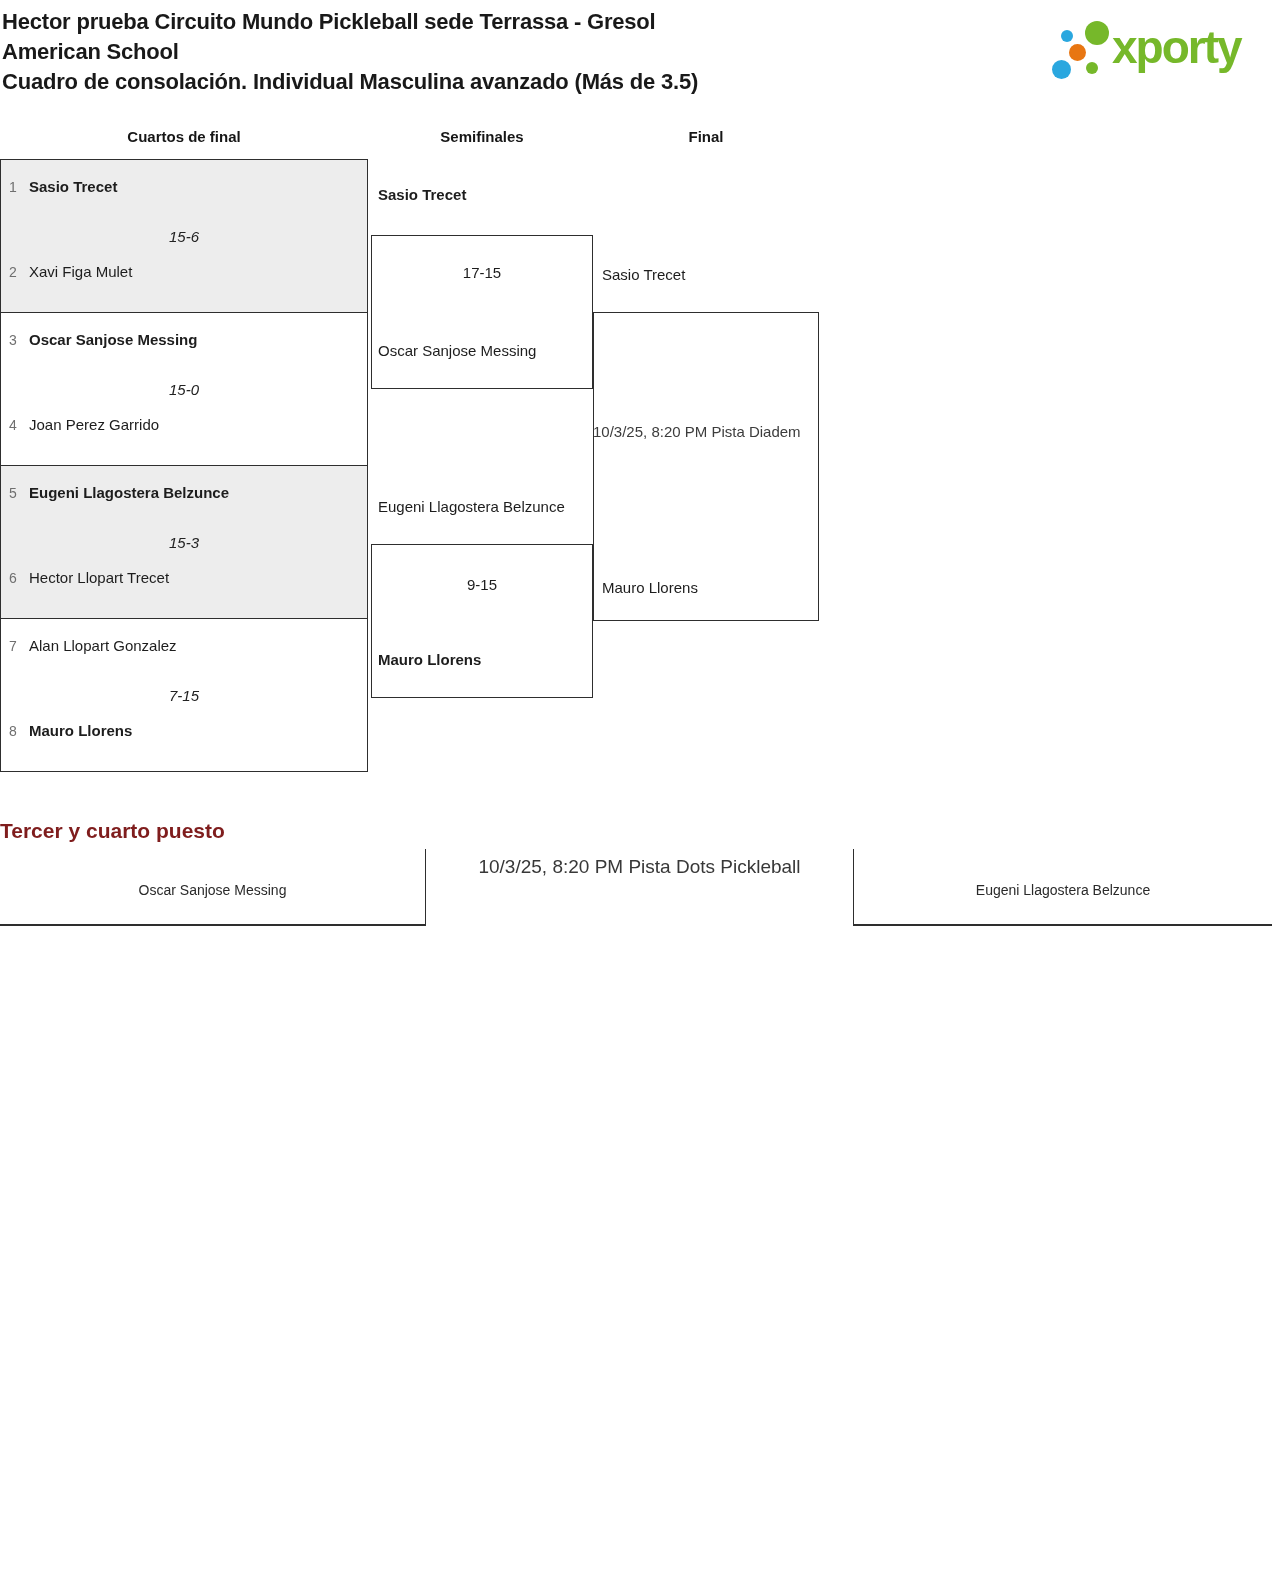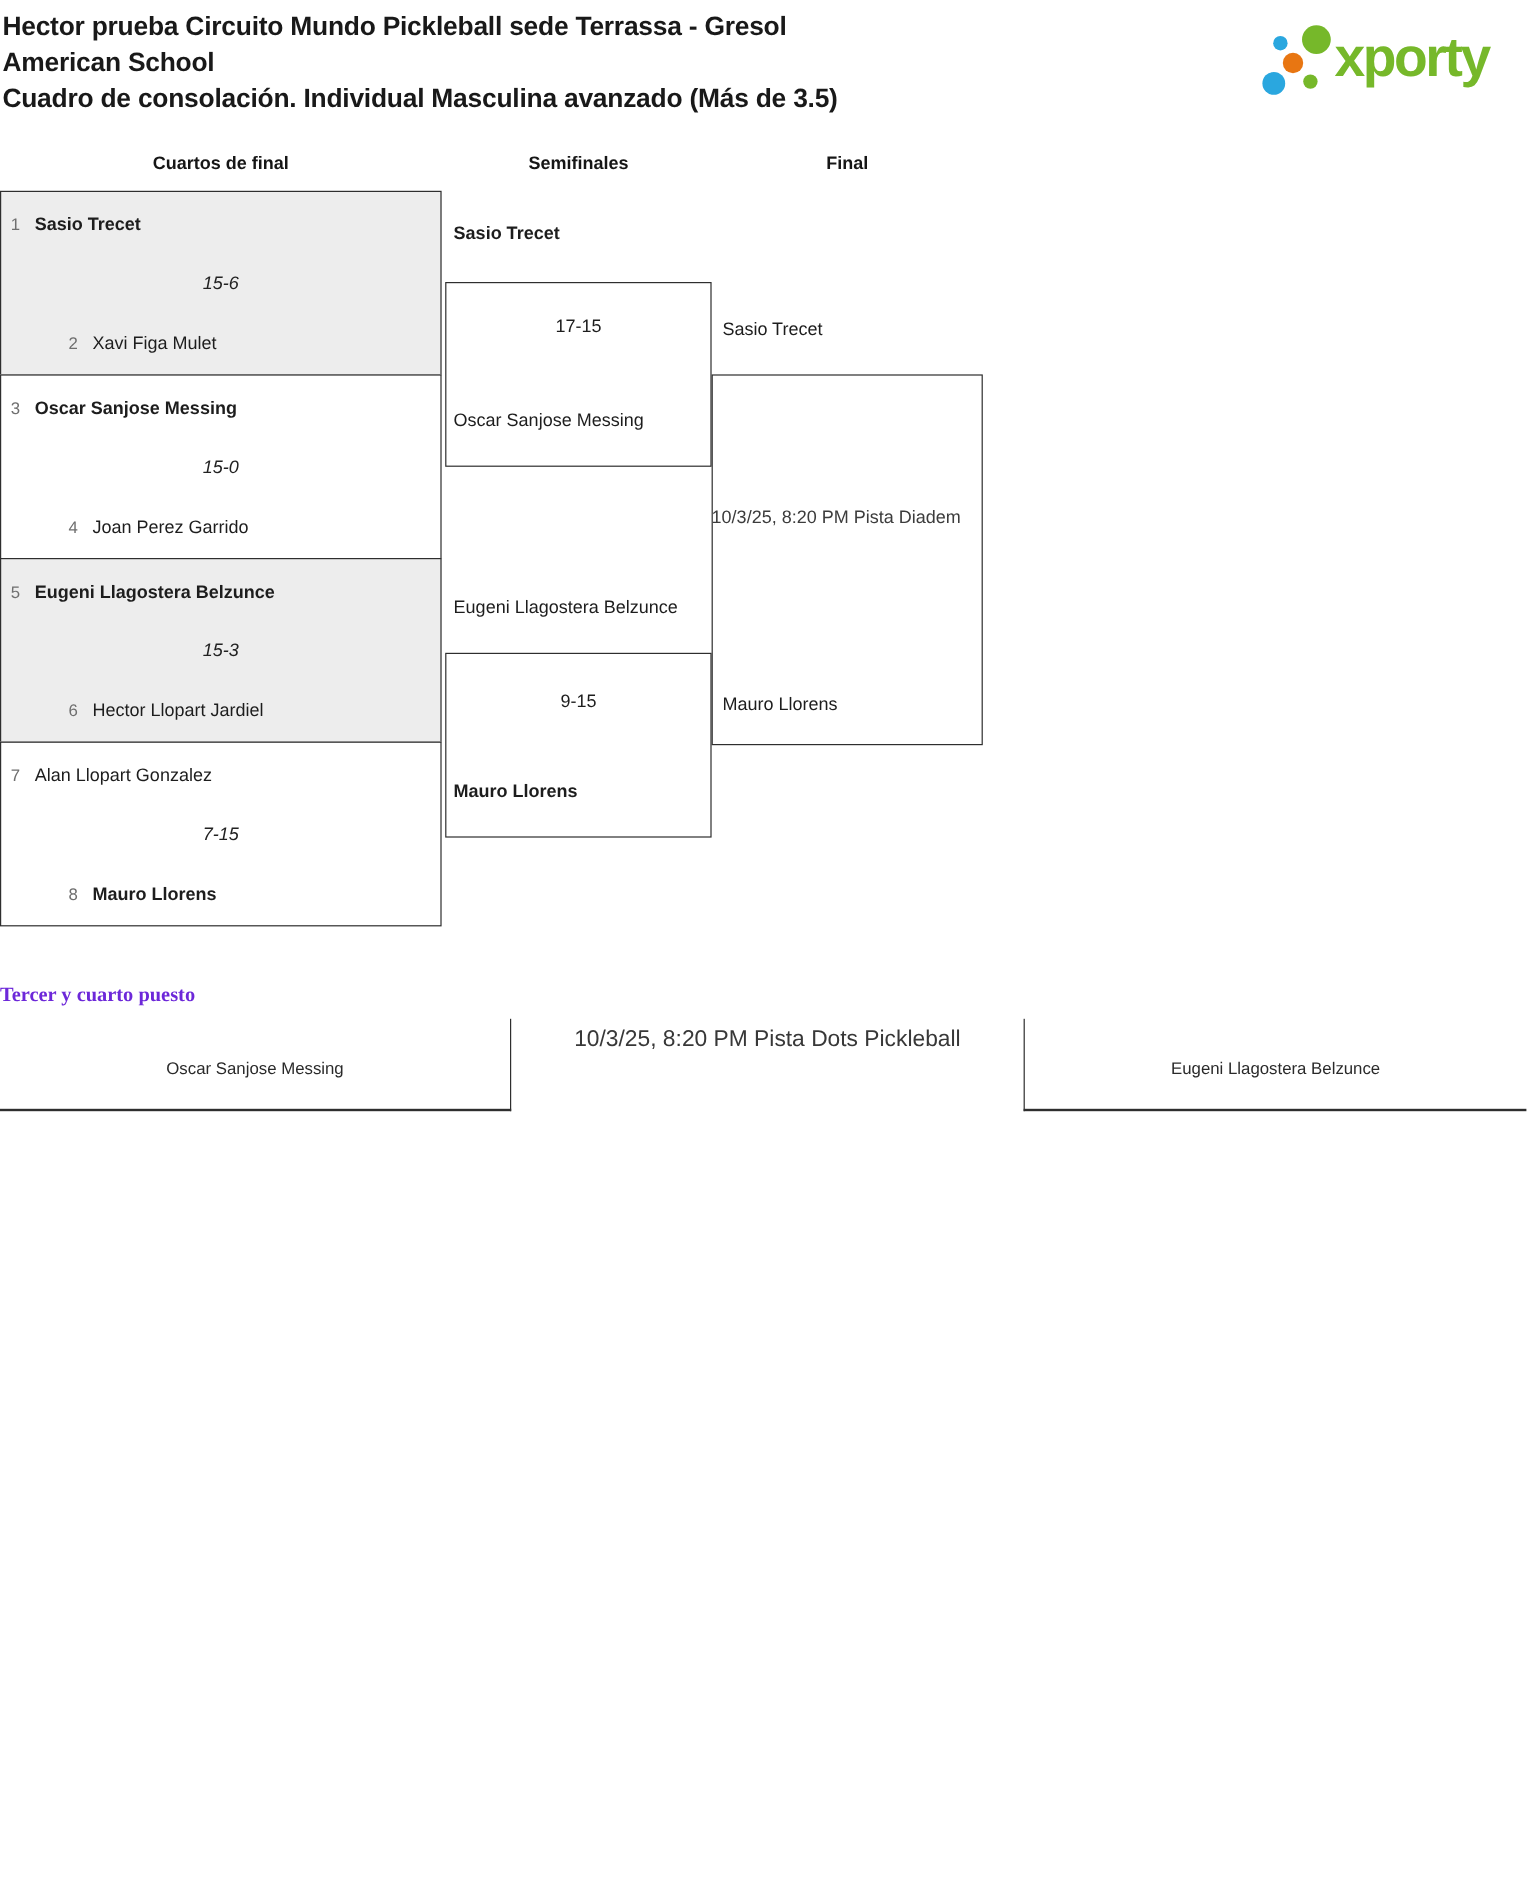--- a/index.html
+++ b/index.html
@@ -39,21 +39,21 @@
   .rh-f  { left:593px; width:226px; }
 
   
   .qf {
     left:0; width:368px; height:154px; box-sizing:border-box;
     border:1px solid #2e2e2e; background:#ffffff;
   }
   .qf.shaded { background:#ededed; }
   .qf1 { top:159px; } .qf2 { top:312px; } .qf3 { top:465px; } .qf4 { top:618px; }
   .qf .prow { position:absolute; left:8px; right:8px; height:18px; line-height:18px; font-size:15px; white-space:nowrap; }
-  .qf .prow.r1 { top:18px; } .qf .prow.r2 { top:117px;margin-left:48px; }
+  .qf .prow.r1 { top:18px; } .qf .prow.r2 { top:103px; }
   .seed { display:inline-block; width:20px; font-size:14px; color:#6f6f6f; }
   .pname { color:#1d1d1d; }
   .winner { font-weight:700; }
   .qf .mscore {
     position:absolute; top:68px; left:0; width:100%; text-align:center;
     font-size:15px; line-height:18px; color:#222222;font-style:italic;
   }
 
   
   .matchbox { box-sizing:border-box; border:1px solid #2e2e2e; background:transparent; }
@@ -67,21 +67,21 @@
   .sf1-score  { left:371px; top:264px; width:222px; text-align:center; }
   .sf1-p2     { top:342px; }
   .sf2-label  { top:498px; }
   .sf2-score  { left:371px; top:576px; width:222px; text-align:center; }
   .sf2-p2     { top:651px; }
   .fin-label  { left:602px; top:266px; }
   .fin-date   { left:593px; top:423px; width:194px; text-align:center; color:#3c3c3c; }
   .fin-p2     { left:602px; top:579px; }
 
   
-  .tp-heading { left:0; top:819px; font-size:17px; font-weight:700; color:#6d28d9;font-family:Liberation Serif, serif; }
+  .tp-heading { left:0; top:819px; font-size:21px; font-weight:700; color:#7f1d1d; }
   .tp-box { box-sizing:border-box; height:77px; border-bottom:2px solid #2e2e2e; }
   .tp-left  { left:0;     top:849px; width:426px; border-right:1px solid #2e2e2e; }
   .tp-right { left:853px; top:849px; width:419px; border-left:1px solid #2e2e2e; }
   .tp-name {
     position:absolute; top:33px; left:0; width:100%; text-align:center;
     font-size:14px; line-height:17px; color:#2a2a2a; white-space:nowrap;
   }
   .tp-date {
     left:426px; top:859px; width:427px; text-align:center;
     font-size:19px; line-height:16px; color:#383838; white-space:nowrap;
@@ -128,21 +128,21 @@
       <span class="seed">4</span><span class="pname">Joan Perez Garrido</span>
     </div>
   </div>
 
   <div class="abs qf qf3 shaded">
     <div class="prow r1">
       <span class="seed">5</span><span class="pname winner">Eugeni Llagostera Belzunce</span>
     </div>
     <div class="mscore">15-3</div>
     <div class="prow r2">
-      <span class="seed">6</span><span class="pname">Hector Llopart Jardiel</span>
+      <span class="seed">6</span><span class="pname">Hector Llopart Trecet</span>
     </div>
   </div>
 
   <div class="abs qf qf4">
     <div class="prow r1">
       <span class="seed">7</span><span class="pname">Alan Llopart Gonzalez</span>
     </div>
     <div class="mscore">7-15</div>
     <div class="prow r2">
       <span class="seed">8</span><span class="pname winner">Mauro Llorens</span>

